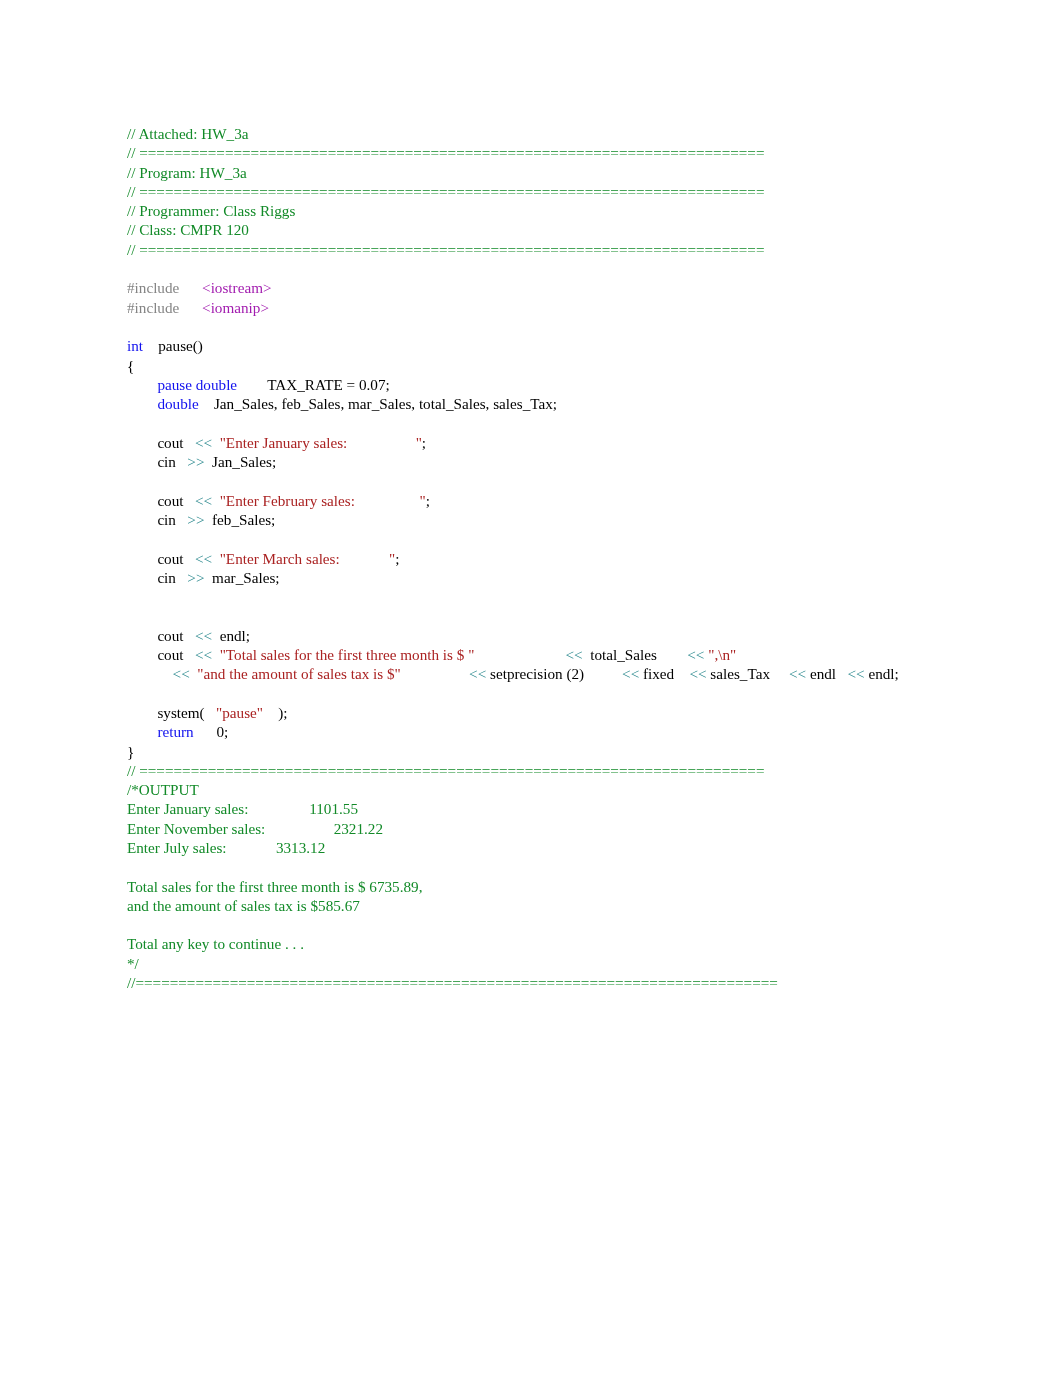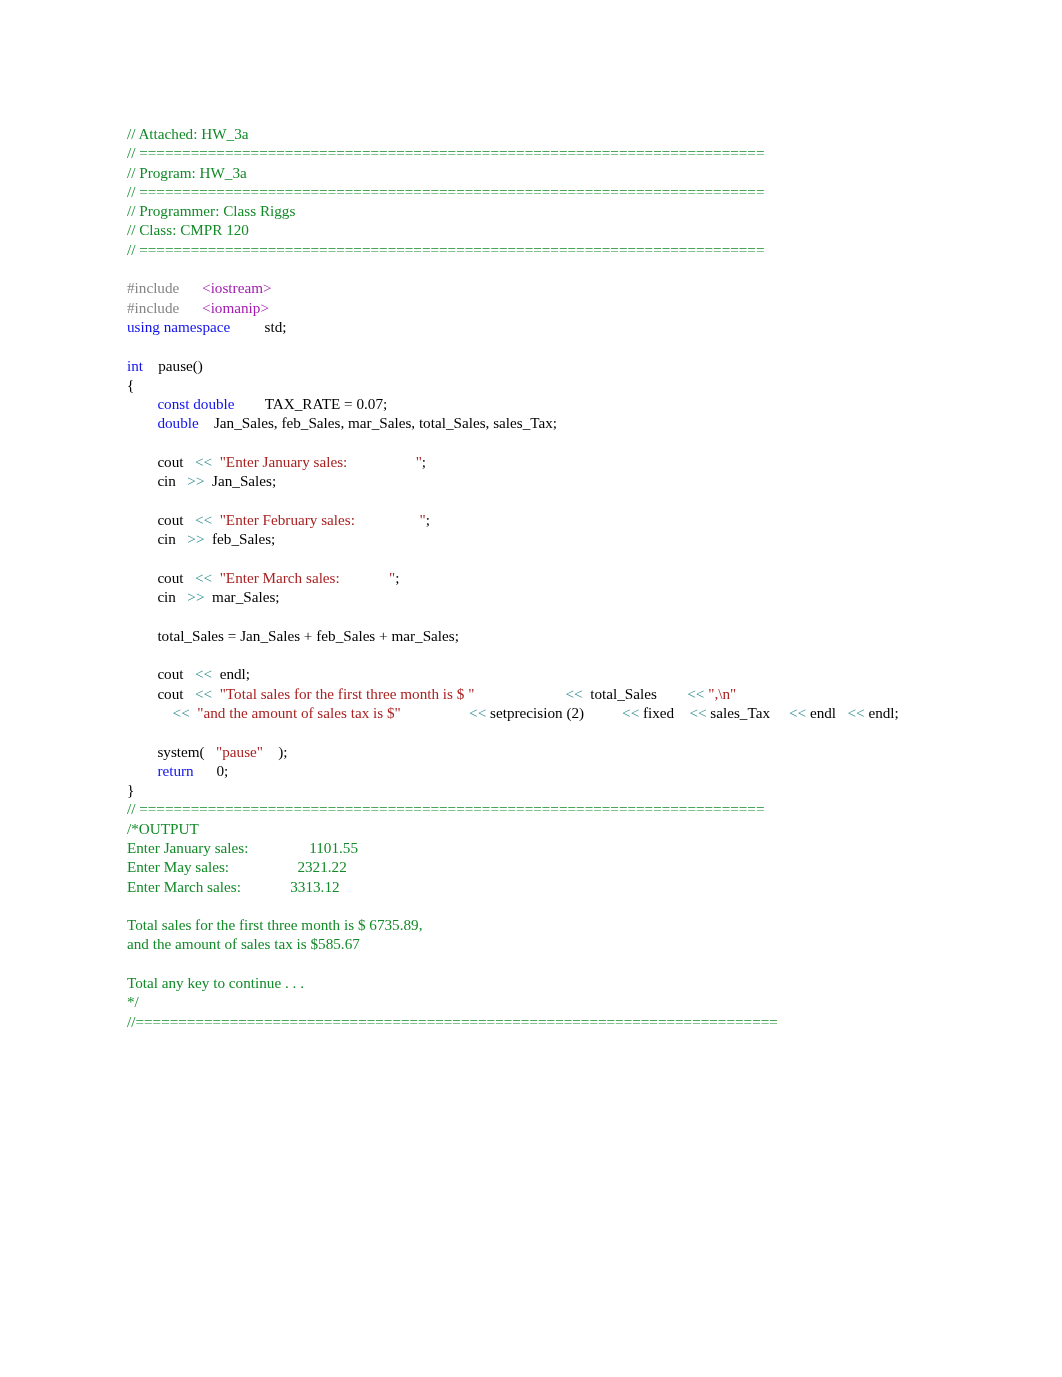--- a/index.html
+++ b/index.html
@@ -64,69 +64,67 @@
     <div class="line"><span class="cmt">// Program: HW_3a</span></div>
     <div class="line"><span class="sep">// =========================================================================</span></div>
     <div class="line"><span class="cmt">// Programmer: Class Riggs</span></div>
     <div class="line"><span class="cmt">// Class: CMPR 120</span></div>
     <div class="line"><span class="sep">// =========================================================================</span></div>
 
     <div class="blank"></div>
 
     <div class="line"><span class="pre">#include</span><span class="plain">      </span><span class="hdr">&lt;iostream&gt;</span></div>
     <div class="line"><span class="pre">#include</span><span class="plain">      </span><span class="hdr">&lt;iomanip&gt;</span></div>
-    <div class="line"><span class="kw">using namespace</span><span class="plain">         </span><span class="plain">std;</span></div>
 
     <div class="blank"></div>
 
     <div class="line"><span class="kw">int</span><span class="plain">    </span><span class="plain">pause()</span></div>
     <div class="line"><span class="plain">{</span></div>
 
-    <div class="line"><span class="plain">        </span><span class="kw">const double</span><span class="plain">        </span><span class="plain">TAX_RATE = 0.07;</span></div>
+    <div class="line"><span class="plain">        </span><span class="kw">pause double</span><span class="plain">        </span><span class="plain">TAX_RATE = 0.07;</span></div>
     <div class="line"><span class="plain">        </span><span class="kw">double</span><span class="plain">    </span><span class="plain">Jan_Sales, feb_Sales, mar_Sales, total_Sales, sales_Tax;</span></div>
 
     <div class="blank"></div>
 
     <div class="line"><span class="plain">        </span><span class="plain">cout</span><span class="plain">   </span><span class="op">&lt;&lt;</span><span class="plain">  </span><span class="str">"Enter January sales:                  "</span><span class="plain">;</span></div>
     <div class="line"><span class="plain">        </span><span class="plain">cin</span><span class="plain">   </span><span class="op">&gt;&gt;</span><span class="plain">  </span><span class="plain">Jan_Sales;</span></div>
 
     <div class="blank"></div>
 
     <div class="line"><span class="plain">        </span><span class="plain">cout</span><span class="plain">   </span><span class="op">&lt;&lt;</span><span class="plain">  </span><span class="str">"Enter February sales:                 "</span><span class="plain">;</span></div>
     <div class="line"><span class="plain">        </span><span class="plain">cin</span><span class="plain">   </span><span class="op">&gt;&gt;</span><span class="plain">  </span><span class="plain">feb_Sales;</span></div>
 
     <div class="blank"></div>
 
     <div class="line"><span class="plain">        </span><span class="plain">cout</span><span class="plain">   </span><span class="op">&lt;&lt;</span><span class="plain">  </span><span class="str">"Enter March sales:             "</span><span class="plain">;</span></div>
     <div class="line"><span class="plain">        </span><span class="plain">cin</span><span class="plain">   </span><span class="op">&gt;&gt;</span><span class="plain">  </span><span class="plain">mar_Sales;</span></div>
 
     <div class="blank"></div>
 
-    <div class="line"><span class="plain">        </span><span class="plain">total_Sales = Jan_Sales + feb_Sales + mar_Sales;</span></div>
 
     <div class="blank"></div>
 
     <div class="line"><span class="plain">        </span><span class="plain">cout</span><span class="plain">   </span><span class="op">&lt;&lt;</span><span class="plain">  </span><span class="plain">endl;</span></div>
 
     <div class="line wrapped"><span class="plain">        </span><span class="plain">cout</span><span class="plain">   </span><span class="op">&lt;&lt;</span><span class="plain">  </span><span class="str">"Total sales for the first three month is $ "</span><span class="plain">                        </span><span class="op">&lt;&lt;</span><span class="plain">  </span><span class="plain">total_Sales</span><span class="plain">        </span><span class="op">&lt;&lt;</span><span class="plain"> </span><span class="str">",\n"</span></div>
 
     <div class="line wrapped"><span class="plain">            </span><span class="op">&lt;&lt;</span><span class="plain">  </span><span class="str">"and the amount of sales tax is $"</span><span class="plain">                  </span><span class="op">&lt;&lt;</span><span class="plain"> </span><span class="plain">setprecision (2)</span><span class="plain">          </span><span class="op">&lt;&lt;</span><span class="plain"> </span><span class="plain">fixed</span><span class="plain">    </span><span class="op">&lt;&lt;</span><span class="plain"> </span><span class="plain">sales_Tax</span><span class="plain">     </span><span class="op">&lt;&lt;</span><span class="plain"> </span><span class="plain">endl</span><span class="plain">   </span><span class="op">&lt;&lt;</span><span class="plain"> </span><span class="plain">endl;</span></div>
 
     <div class="blank"></div>
 
     <div class="line"><span class="plain">        </span><span class="plain">system(</span><span class="plain">   </span><span class="str">"pause"</span><span class="plain">    </span><span class="plain">);</span></div>
     <div class="line"><span class="plain">        </span><span class="kw">return</span><span class="plain">      </span><span class="plain">0;</span></div>
     <div class="line"><span class="plain">}</span></div>
 
     <div class="line"><span class="sep">// =========================================================================</span></div>
 
     <div class="line"><span class="out">/*OUTPUT</span></div>
     <div class="line"><span class="out">Enter January sales:                1101.55</span></div>
-    <div class="line"><span class="out">Enter May sales:                  2321.22</span></div>
-    <div class="line"><span class="out">Enter March sales:             3313.12</span></div>
+    <div class="line"><span class="out">Enter November sales:                  2321.22</span></div>
+    <div class="line"><span class="out">Enter July sales:             3313.12</span></div>
     <div class="blank"></div>
     <div class="line"><span class="out">Total sales for the first three month is $ 6735.89,</span></div>
     <div class="line"><span class="out">and the amount of sales tax is $585.67</span></div>
     <div class="blank"></div>
     <div class="line"><span class="out">Total any key to continue . . .</span></div>
     <div class="line"><span class="out">*/</span></div>
 
     <div class="line"><span class="sep">//===========================================================================</span></div>
 
   </div>

